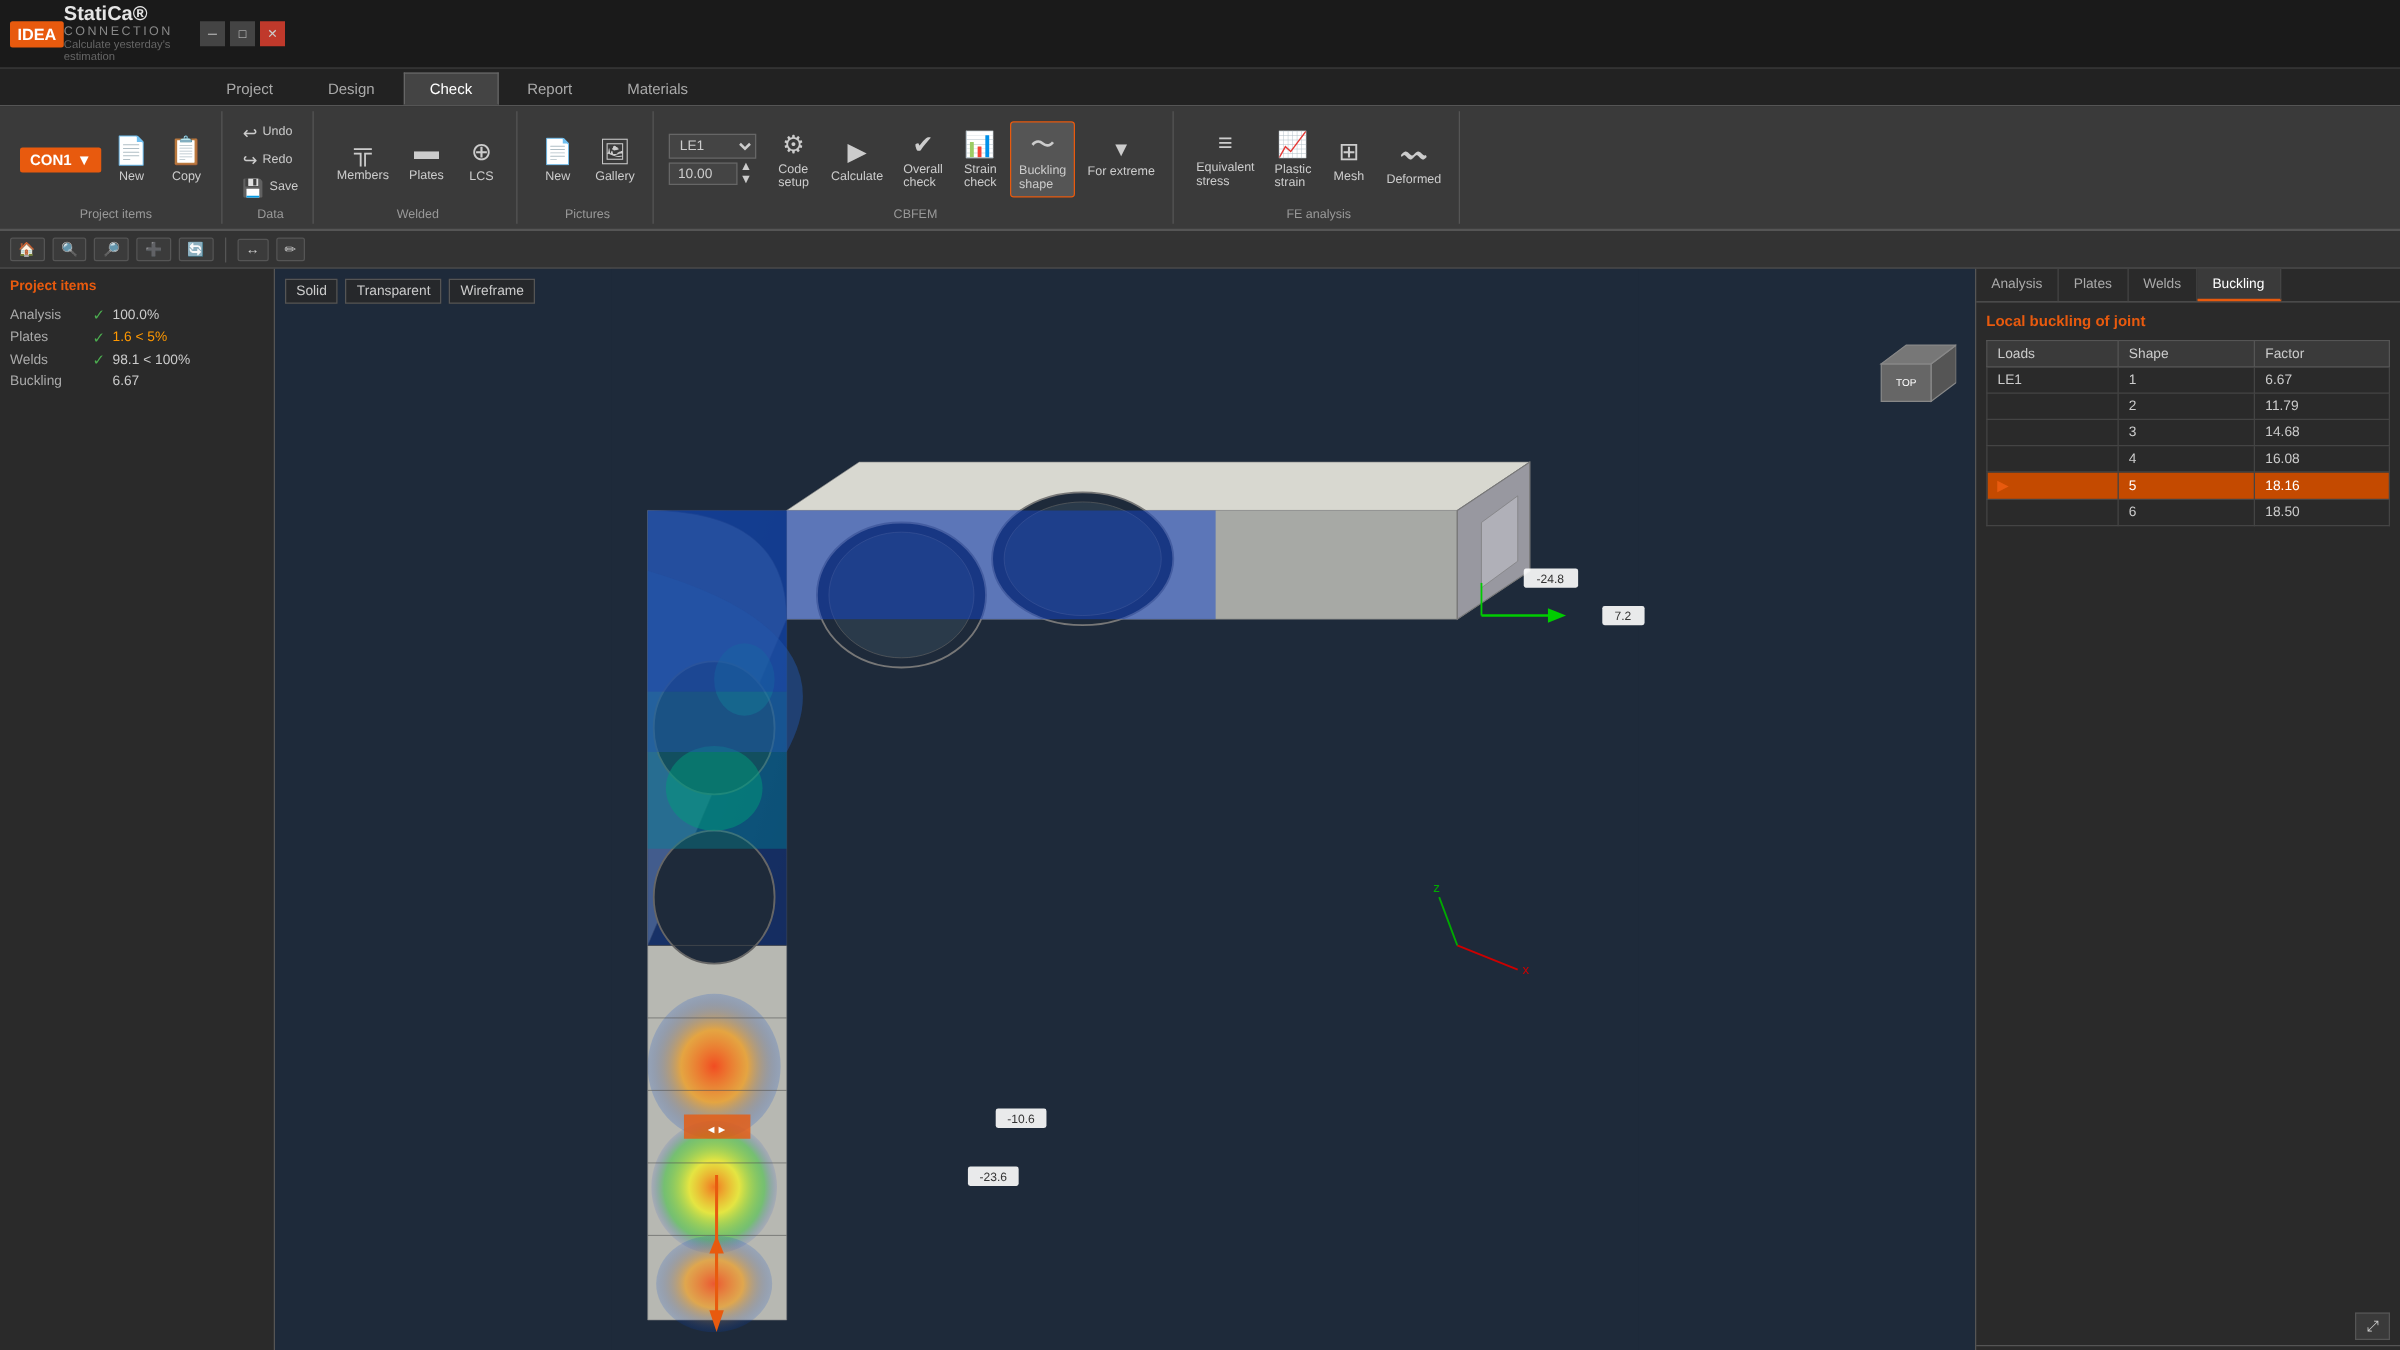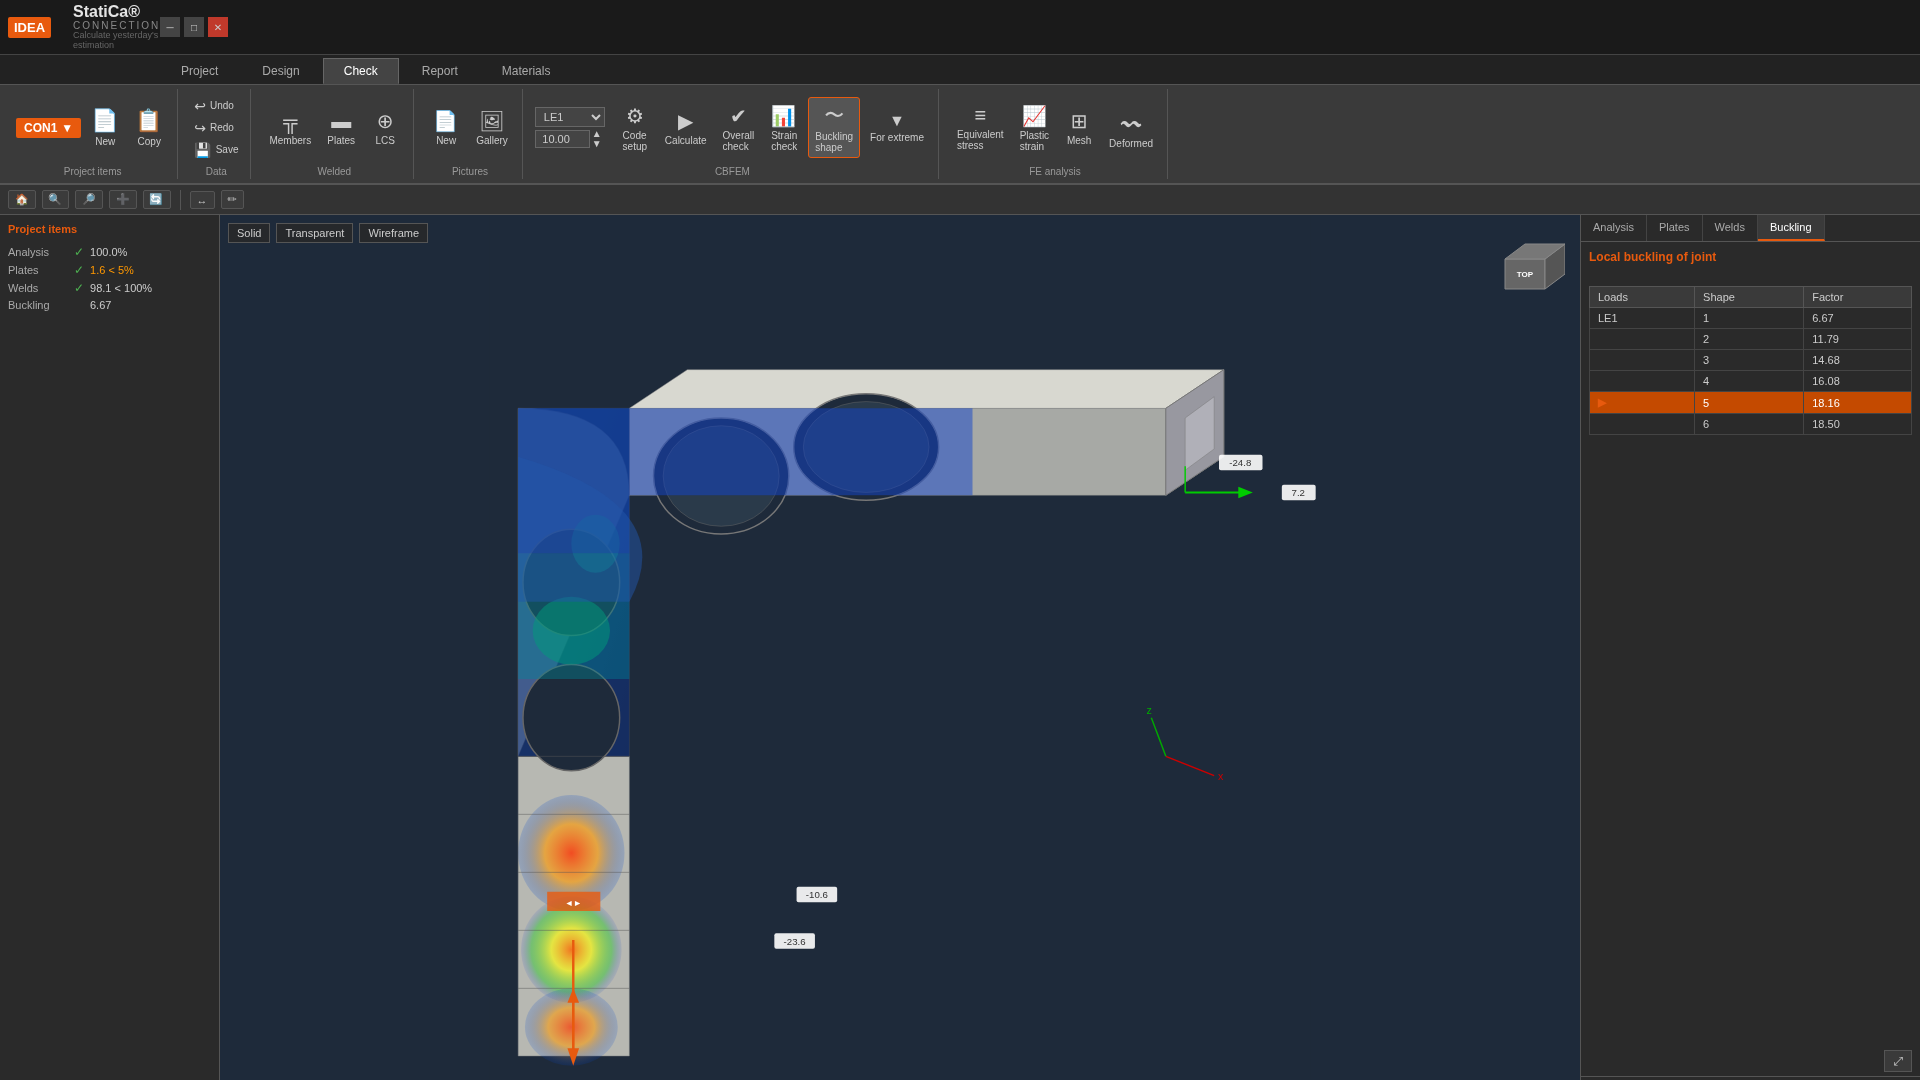--- a/index.html
+++ b/index.html
@@ -1,21 +1,21 @@
 <!DOCTYPE html>
 <html><head>
   <meta charset="utf-8">
   <style>
     * { margin: 0; padding: 0; box-sizing: border-box; }
     body { width: 1920px; height: 1080px; overflow: hidden; background: #2b2b2b; font-family: Arial, sans-serif; font-size: 12px; color: #ccc; }
 
     
     #top-bar { height: 55px; background: #1a1a1a; display: flex; align-items: center; border-bottom: 1px solid #444; }
     #logo-area { width: 160px; display: flex; align-items: center; padding: 0 8px; flex-shrink: 0; }
-    #logo-box { background: #e85a0e; color: white; font-weight: bold; font-size: 13px; padding: 3px 6px; border-radius: 2px; margin-right: 22px; }
+    #logo-box { background: #e85a0e; color: white; font-weight: bold; font-size: 13px; padding: 3px 6px; border-radius: 2px; margin-right: 0; }
     #title-bar { flex: 1; text-align: center; color: #ccc; font-size: 13px; }
     #window-controls { display: flex; gap: 4px; padding-right: 10px; }
     .win-btn { width: 20px; height: 20px; background: #444; border: none; color: #ccc; cursor: pointer; font-size: 10px; display: flex; align-items: center; justify-content: center; }
 
     
     #nav-tabs { height: 30px; background: #222; display: flex; align-items: flex-end; padding-left: 160px; border-bottom: 1px solid #555; }
     .nav-tab { padding: 5px 20px; font-size: 12px; cursor: pointer; color: #aaa; border: 1px solid transparent; margin-right: 2px; }
     .nav-tab.active { background: #444; color: white; border-color: #666 #666 transparent; }
 
     
@@ -43,21 +43,21 @@
     #viewport { flex: 1; background: #1e2a3a; position: relative; overflow: hidden; }
     #viewport-toolbar { position: absolute; top: 8px; left: 8px; display: flex; gap: 6px; z-index: 10; }
     .vp-btn { background: rgba(40,40,40,0.8); border: 1px solid #555; color: #ccc; padding: 3px 8px; font-size: 11px; cursor: pointer; border-radius: 0; }
 
     
     #right-panel { width: 340px; background: #2a2a2a; border-left: 1px solid #555; display: flex; flex-direction: column; }
     #right-tabs { display: flex; border-bottom: 1px solid #555; }
     .right-tab { padding: 6px 12px; font-size: 11px; cursor: pointer; color: #aaa; border-right: 1px solid #444; }
     .right-tab.active { color: white; background: #3a3a3a; border-bottom: 2px solid #e85a0e; }
     #right-content { flex: 1; padding: 8px; overflow: auto; }
-    .section-title { color: #e85a0e; font-size: 12px; font-weight: bold; margin-bottom: 22px; }
+    .section-title { color: #e85a0e; font-size: 12px; font-weight: bold; margin-bottom: 8px; }
 
     
     .data-table { width: 100%; border-collapse: collapse; font-size: 11px; }
     .data-table th { background: #3a3a3a; color: #ccc; padding: 4px 8px; text-align: left; border: 1px solid #555; font-weight: normal; }
     .data-table td { padding: 4px 8px; border: 1px solid #444; color: #ccc; }
     .data-table tr.selected td { background: #c44a00; color: white; }
     .row-indicator { color: #e85a0e; font-weight: bold; }
 
     
     #toolbar { height: 30px; background: #333; border-bottom: 1px solid #555; display: flex; align-items: center; padding: 0 8px; gap: 6px; }
@@ -393,21 +393,21 @@
 
       <g transform="translate(700, 560)">
         <line x1="0" y1="0" x2="50" y2="20" stroke="#cc0000" stroke-width="1.5"></line>
         <text x="54" y="24" fill="#cc0000" font-size="11">x</text>
         <line x1="0" y1="0" x2="-15" y2="-40" stroke="#00aa00" stroke-width="1.5"></line>
         <text x="-20" y="-44" fill="#00aa00" font-size="11">z</text>
       </g>
 
     </svg>
 
-    <div id="view-cube" style="position:absolute; top:24px; right:15px; width:80px; height:80px;font-weight:bold;">
+    <div id="view-cube" style="position:absolute; top:56px; right:15px; width:80px; height:80px;">
       <svg viewBox="0 0 80 80" width="80" height="80">
         <polygon points="20,50 60,50 60,20 20,20" fill="#666" stroke="#888" stroke-width="1"></polygon>
         <polygon points="60,20 80,5 80,35 60,50" fill="#555" stroke="#888" stroke-width="1"></polygon>
         <polygon points="20,20 60,20 80,5 40,5" fill="#777" stroke="#888" stroke-width="1"></polygon>
         <text x="40" y="38" fill="white" font-size="8" text-anchor="middle">TOP</text>
       </svg>
     </div>
 
   </div>
 

